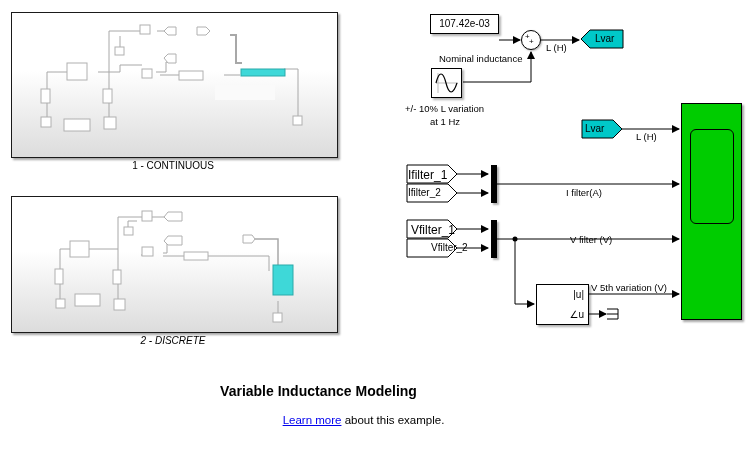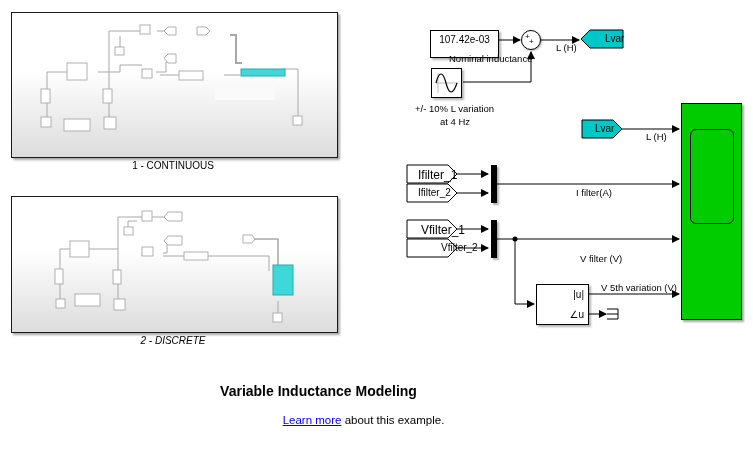--- a/index.html
+++ b/index.html
@@ -6,21 +6,21 @@
   body { width:753px; height:451px; position:relative; overflow:hidden;
          font-family:"Liberation Sans", sans-serif; color:#000; }
   .abs { position:absolute; }
   .panel { position:absolute; border:1px solid #1a1a1a;
            background:linear-gradient(to bottom, #ffffff 0%, #ffffff 40%, #dcdcdc 100%);
            box-shadow:2px 2px 2px rgba(0,0,0,0.35); cursor:pointer; }
   .panel svg { position:absolute; left:0; top:0; }
   .panel-label { position:absolute; font-size:10px; text-align:center; width:200px; }
   .blk { position:absolute; background:#fff; border:1px solid #000; box-sizing:border-box;
          box-shadow:2px 2px 2px rgba(0,0,0,0.3); }
-  .txt { position:absolute; font-size:9.5px; white-space:nowrap;margin-left:10px; }
+  .txt { position:absolute; font-size:9.5px; white-space:nowrap; }
   .title { position:absolute; font-size:14px; font-weight:bold; width:637px; text-align:center; }
   .learn { position:absolute; font-size:11.5px; width:727px; text-align:center; }
   .learn a { color:#0000ee; text-decoration:underline; cursor:pointer; }
   #wires { position:absolute; left:0; top:0; pointer-events:none; }
 </style>
 </head>
 <body>
 
 <div class="panel" style="left:11px;top:12px;width:325px;height:144px;">
   <svg width="325" height="144">
@@ -119,34 +119,34 @@
     <path d="M497,239 H679" marker-end="url(#arr)"></path>
     <path d="M515,239 V304 H534" marker-end="url(#arr)"></path>
     <path d="M589,294 H679" marker-end="url(#arr)"></path>
     <path d="M589,314 H606" marker-end="url(#arr)"></path>
   </g>
   <circle cx="515" cy="239" r="2.5" fill="#000"></circle>
 
   <path d="M607,309 H618 V319 H607 M607,314 H618" stroke="#000" fill="none" stroke-width="1"></path>
 </svg>
 
-<div class="blk" style="left:430px;top:30px;width:69px;height:28px;font-size:10px;text-align:center;line-height:18px;">
+<div class="blk" style="left:430px;top:14px;width:69px;height:20px;font-size:10px;text-align:center;line-height:18px;">
   <span>107.42e-03</span>
 </div>
 <div class="txt" style="left:419px;top:53px;padding-left:20px;">Nominal inductance</div>
 
 <div class="blk" style="left:431px;top:68px;width:31px;height:30px;">
   <svg width="29" height="28">
     <line x1="4" y1="14" x2="26" y2="14" stroke="#bbb" stroke-width="1"></line>
     <line x1="6" y1="4" x2="6" y2="24" stroke="#bbb" stroke-width="1"></line>
     <path d="M4,14 C7,2 11,2 14,14 C17,26 21,26 25,14" stroke="#000" fill="none" stroke-width="1.2"></path>
   </svg>
 </div>
 <div class="txt" style="left:405px;top:103px;">+/- 10% L variation</div>
-<div class="txt" style="left:430px;top:116px;">at 4 Hz</div>
+<div class="txt" style="left:430px;top:116px;">at 1 Hz</div>
 
 <div style="position:absolute;left:521px;top:30px;width:20px;height:20px;border:1px solid #000;border-radius:50%;background:#fff;box-sizing:border-box;box-shadow:1px 1px 2px rgba(0,0,0,0.3);">
   <span style="position:absolute;left:3px;top:1px;font-size:8px;">+</span>
   <span style="position:absolute;left:7px;top:6px;font-size:8px;">+</span>
 </div>
 <div class="txt" style="left:546px;top:42px;">L  (H)</div>
 
 <svg class="abs" width="44" height="20" style="left:580px;top:29px;">
   <path d="M1,10 L10,1 H43 V19 H10 Z" fill="#00c8c8" stroke="#000" stroke-width="1"></path>
 </svg>
@@ -173,21 +173,21 @@
 <svg class="abs" width="52" height="20" style="left:406px;top:219px;">
   <path d="M1,1 H42 L51,10 L42,19 H1 Z" fill="#fff" stroke="#000" stroke-width="1"></path>
 </svg>
 <div class="txt" style="left:403px;top:223px;font-size:12px;padding-left:8px;">Vfilter_1</div>
 <svg class="abs" width="52" height="20" style="left:406px;top:238px;">
   <path d="M1,1 H42 L51,10 L42,19 H1 Z" fill="#fff" stroke="#000" stroke-width="1"></path>
 </svg>
 <div class="txt" style="left:431px;top:242px;font-size:10px;">Vfilter_2</div>
 
 <div style="position:absolute;left:491px;top:220px;width:6px;height:38px;background:#000;box-shadow:2px 2px 2px rgba(0,0,0,0.3);"></div>
-<div class="txt" style="left:570px;top:253px;">V filter (V)</div>
+<div class="txt" style="left:570px;top:234px;">V filter (V)</div>
 
 <div class="blk" style="left:536px;top:284px;width:53px;height:41px;">
   <span style="position:absolute;right:4px;top:4px;font-size:10px;">|u|</span>
   <span style="position:absolute;right:4px;top:24px;font-size:10px;">∠u</span>
 </div>
 <div class="txt" style="left:591px;top:282px;">V 5th variation (V)</div>
 
 <div style="position:absolute;left:681px;top:103px;width:61px;height:217px;background:#00cc00;border:1px solid #000;box-sizing:border-box;box-shadow:2px 2px 2px rgba(0,0,0,0.35);">
   <div style="position:absolute;left:8px;top:25px;width:42px;height:93px;border:1px solid #000;border-radius:6px;"></div>
 </div>

